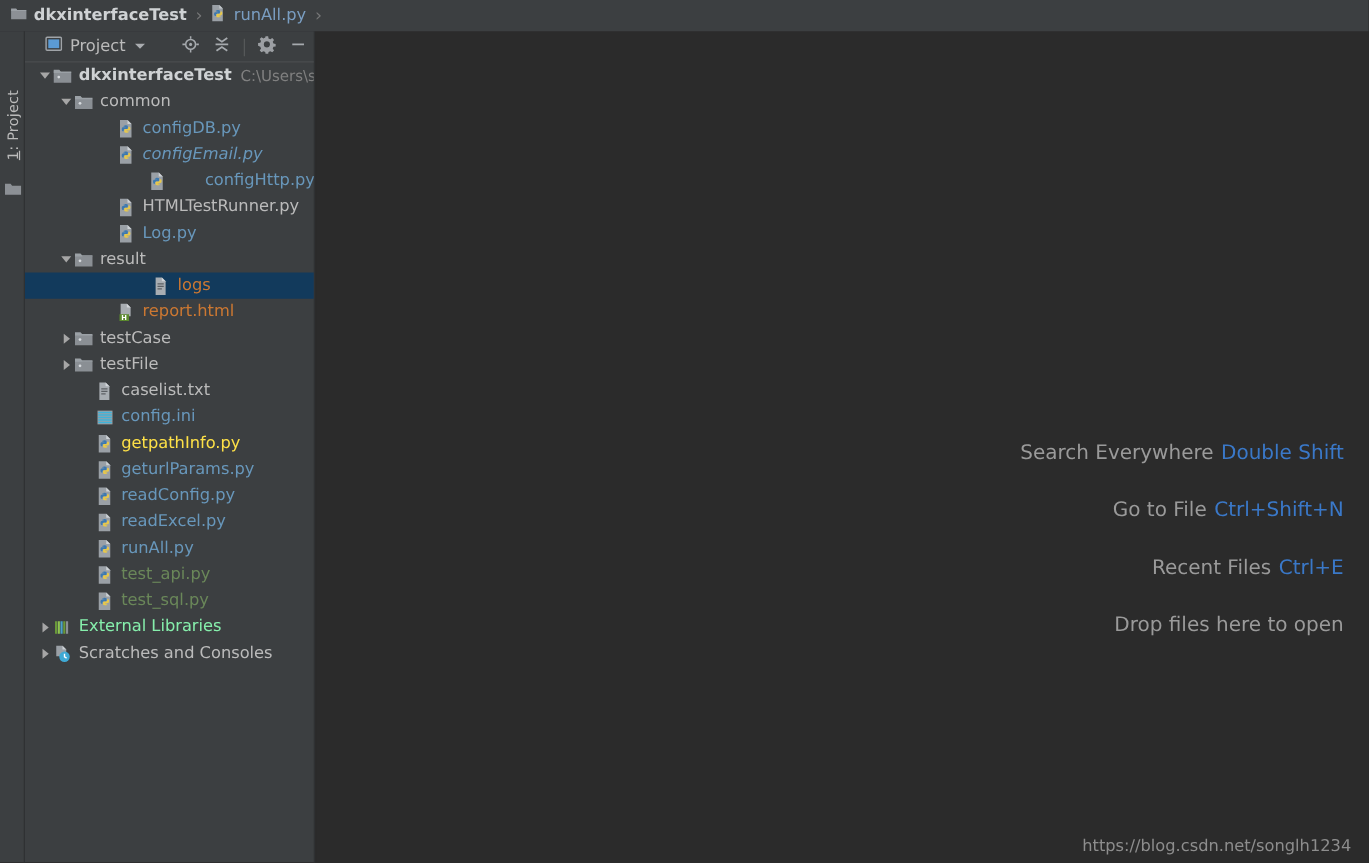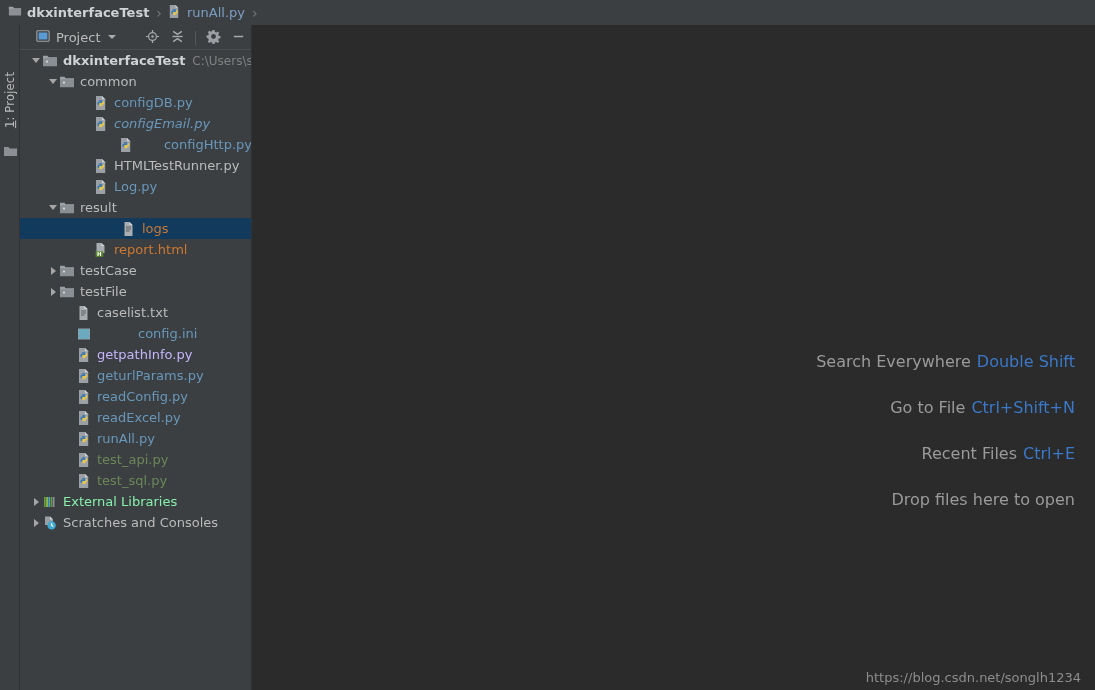--- a/index.html
+++ b/index.html
@@ -355,33 +355,33 @@
         <span class="name" style="color: rgb(187, 187, 187);">caselist.txt</span>
       </div>
       <div class="row" style="padding-left: 44px;">
         <span class="twisty"></span>
         <span class="ico">
           <svg width="16" height="16" viewBox="0 0 16 16">
             <rect x="2" y="2.5" width="12" height="11" fill="#9aa0a6"></rect>
             <path d="M2.6 4h10.8M2.6 6h10.8M2.6 8h10.8M2.6 10h10.8M2.6 12h10.8" stroke="#3fb3d9" stroke-width="1.2"></path>
           </svg>
         </span>
-        <span class="name" style="color: rgb(104, 151, 187); margin-left: 41px;">config.ini</span>
-      </div>
-      <div class="row" style="padding-left: 44px;">
-        <span class="twisty"></span>
-        <span class="ico">
-          <svg width="16" height="16" viewBox="0 0 16 16">
-            <path d="M3 1h6l3.2 3.2V15H3z" fill="#9aa0a6"></path>
-            <path d="M9 1l3.2 3.2H9z" fill="#cdd2d6"></path>
-            <path d="M7.4 5.1c-1.55 0-1.45 .68-1.45 .68v .78h1.55v .3H5.45s-1.05-.1-1.05 1.55 .92 1.55 .92 1.55h.68V9.1s-.04-.92 .87-.92h1.55s.85 .02 .85-.83V5.9s.12-.8-1.35-.8zm-.87 .48a.29 .29 0 1 1 0 .58 .29 .29 0 0 1 0-.58z" fill="#3d79b0"></path>
-            <path d="M8.3 11.2c1.55 0 1.45-.68 1.45-.68v-.78H8.2v-.3h2.05s1.05 .1 1.05-1.55-.92-1.55-.92-1.55h-.68v .86s.04 .92-.87 .92H7.28s-.85-.02-.85 .83v1.45s-.12 .8 1.35 .8zm.87-.48a.29 .29 0 1 1 0-.58 .29 .29 0 0 1 0 .58z" fill="#e7c84b"></path>
-          </svg>
-        </span>
-        <span class="name" style="color: #c4b5fd;">getpathInfo.py</span>
+        <span class="name" style="color: rgb(104, 151, 187);">config.ini</span>
+      </div>
+      <div class="row" style="padding-left: 44px;">
+        <span class="twisty"></span>
+        <span class="ico">
+          <svg width="16" height="16" viewBox="0 0 16 16">
+            <path d="M3 1h6l3.2 3.2V15H3z" fill="#9aa0a6"></path>
+            <path d="M9 1l3.2 3.2H9z" fill="#cdd2d6"></path>
+            <path d="M7.4 5.1c-1.55 0-1.45 .68-1.45 .68v .78h1.55v .3H5.45s-1.05-.1-1.05 1.55 .92 1.55 .92 1.55h.68V9.1s-.04-.92 .87-.92h1.55s.85 .02 .85-.83V5.9s.12-.8-1.35-.8zm-.87 .48a.29 .29 0 1 1 0 .58 .29 .29 0 0 1 0-.58z" fill="#3d79b0"></path>
+            <path d="M8.3 11.2c1.55 0 1.45-.68 1.45-.68v-.78H8.2v-.3h2.05s1.05 .1 1.05-1.55-.92-1.55-.92-1.55h-.68v .86s.04 .92-.87 .92H7.28s-.85-.02-.85 .83v1.45s-.12 .8 1.35 .8zm.87-.48a.29 .29 0 1 1 0-.58 .29 .29 0 0 1 0 .58z" fill="#e7c84b"></path>
+          </svg>
+        </span>
+        <span class="name" style="color: #fde047;">getpathInfo.py</span>
       </div>
       <div class="row" style="padding-left: 44px;">
         <span class="twisty"></span>
         <span class="ico">
           <svg width="16" height="16" viewBox="0 0 16 16">
             <path d="M3 1h6l3.2 3.2V15H3z" fill="#9aa0a6"></path>
             <path d="M9 1l3.2 3.2H9z" fill="#cdd2d6"></path>
             <path d="M7.4 5.1c-1.55 0-1.45 .68-1.45 .68v .78h1.55v .3H5.45s-1.05-.1-1.05 1.55 .92 1.55 .92 1.55h.68V9.1s-.04-.92 .87-.92h1.55s.85 .02 .85-.83V5.9s.12-.8-1.35-.8zm-.87 .48a.29 .29 0 1 1 0 .58 .29 .29 0 0 1 0-.58z" fill="#3d79b0"></path>
             <path d="M8.3 11.2c1.55 0 1.45-.68 1.45-.68v-.78H8.2v-.3h2.05s1.05 .1 1.05-1.55-.92-1.55-.92-1.55h-.68v .86s.04 .92-.87 .92H7.28s-.85-.02-.85 .83v1.45s-.12 .8 1.35 .8zm.87-.48a.29 .29 0 1 1 0-.58 .29 .29 0 0 1 0 .58z" fill="#e7c84b"></path>
           </svg>

